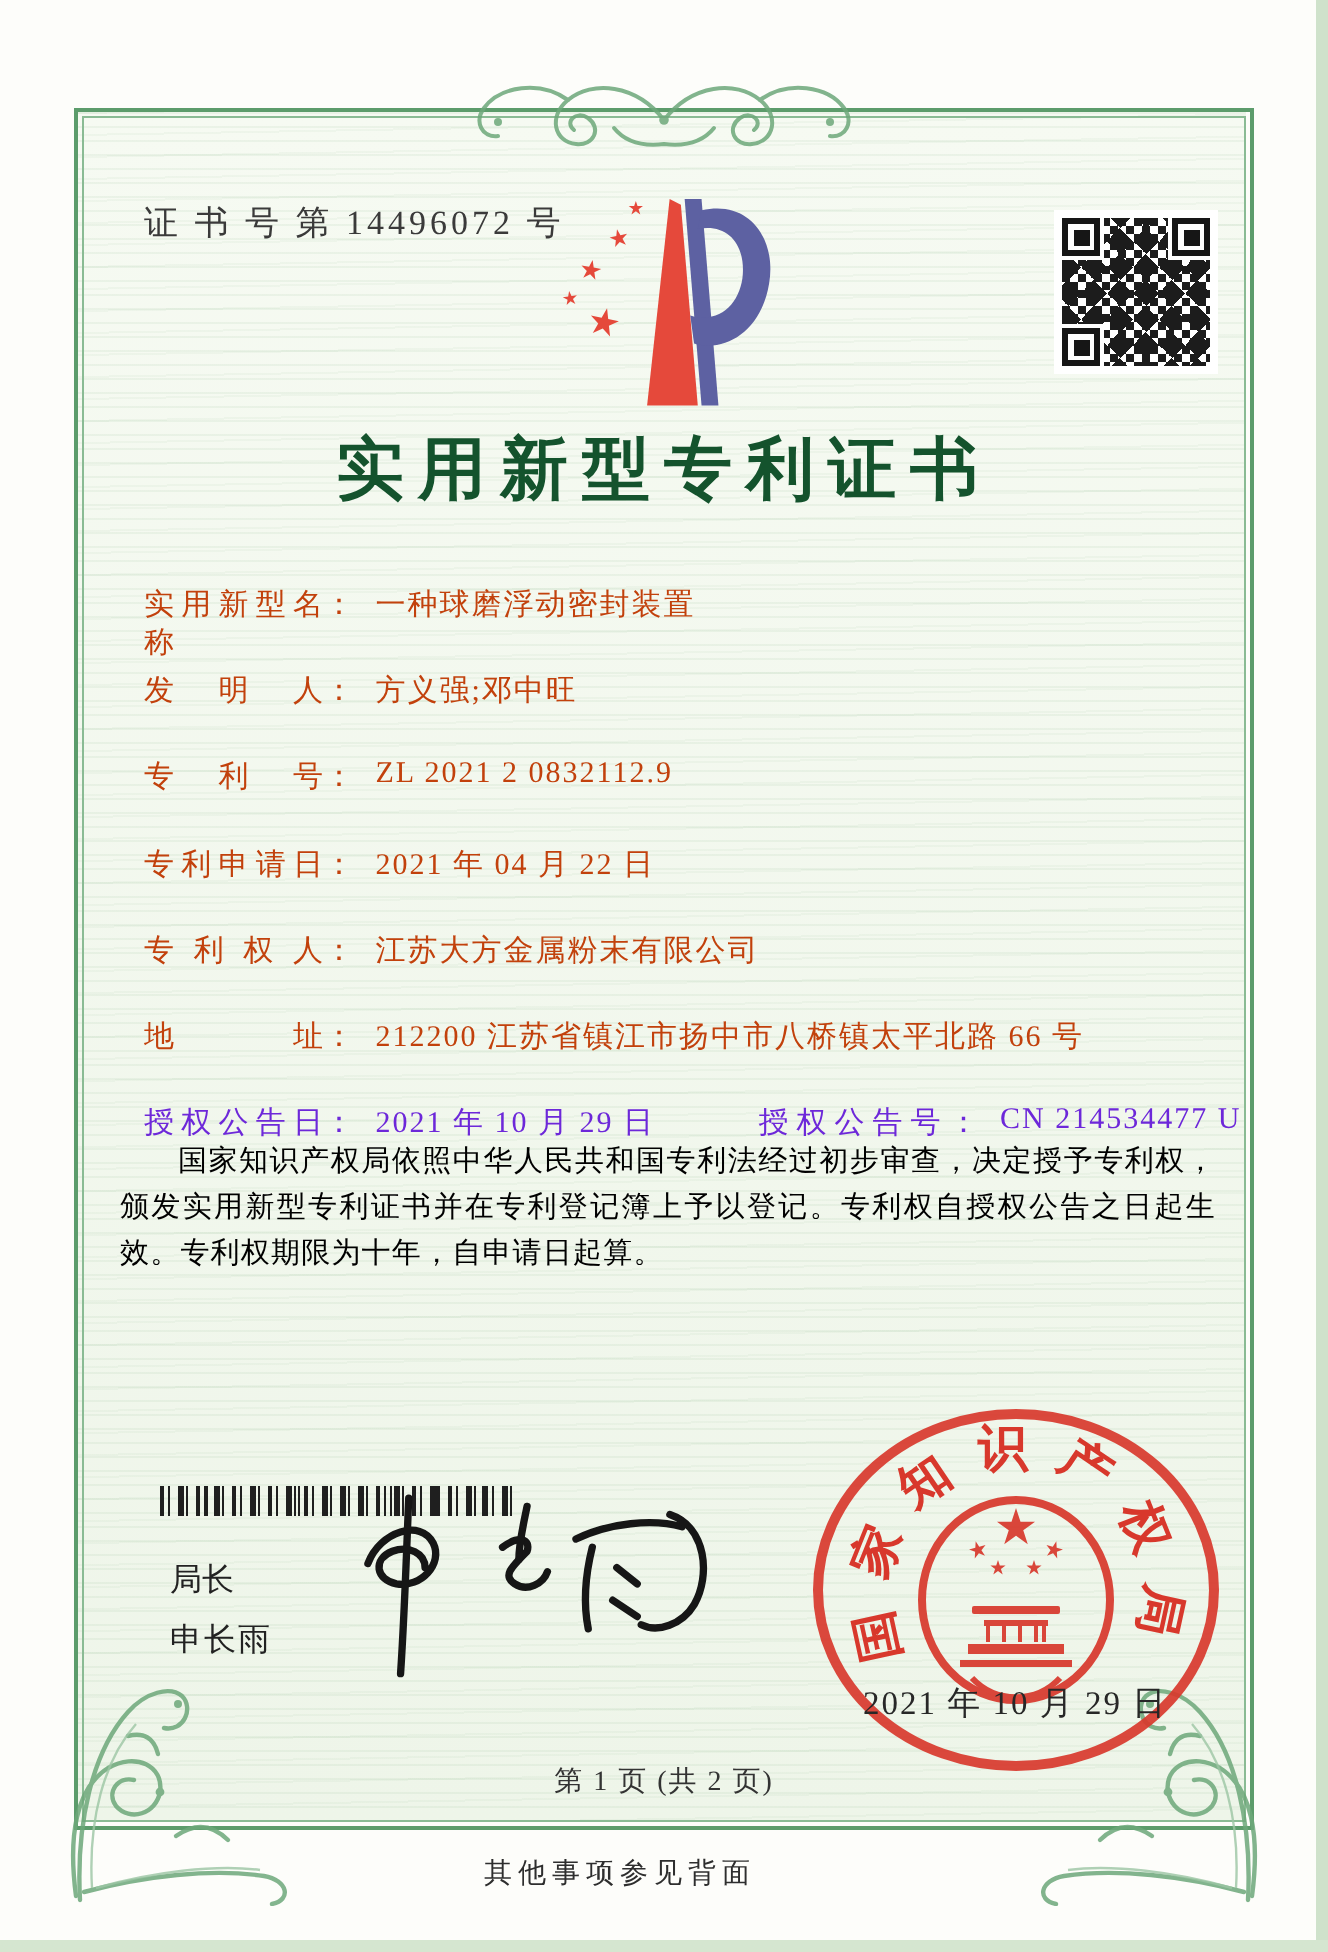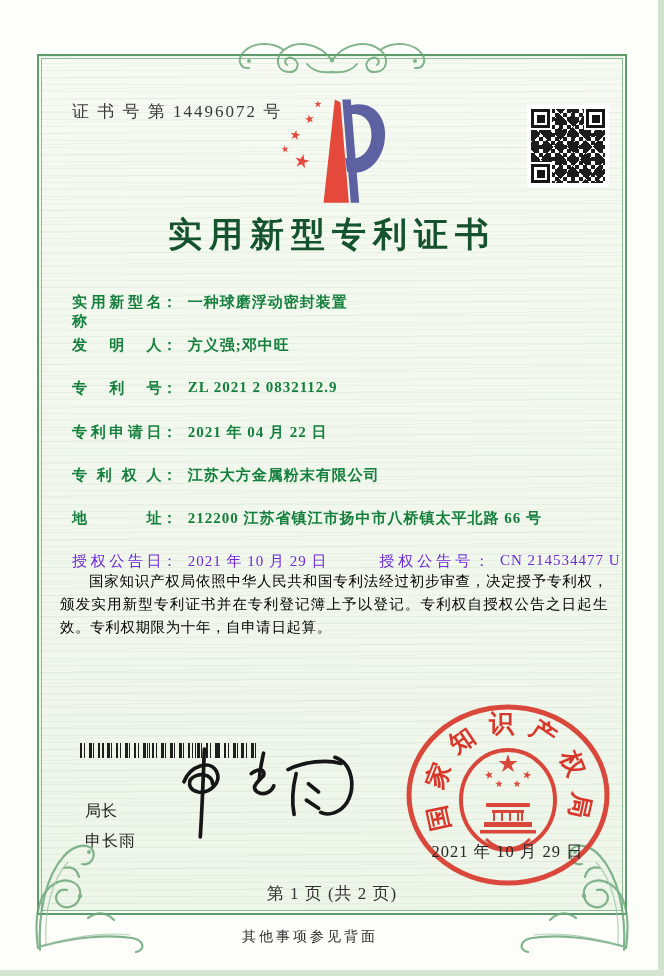--- a/index.html
+++ b/index.html
@@ -32,49 +32,49 @@
       repeating-conic-gradient(from 45deg,#1c1c1c 0 25%,rgba(0,0,0,0) 0 50%);
     background-size:8px 8px,13px 13px;background-position:0 0,3px 5px;background-color:#fff;}
   .finder{position:absolute;width:19px;height:19px;background:#fff;border:3.5px solid #161616;box-sizing:border-box;box-shadow:0 0 0 2px #fff;}
   .finder::after{content:"";position:absolute;inset:2.5px;background:#161616;}
   .finder.tl{left:0;top:0}.finder.tr{right:0;top:0}.finder.bl{left:0;bottom:0}
 
   .title{position:absolute;left:0;top:212px;width:664px;text-align:center;
     font-size:34px;font-weight:600;color:#14532d;letter-spacing:7px;}
 
   .fields{position:absolute;left:72px;top:293px;right:55px;}
-  .row{height:43.2px;font-size:15px;color:#15803d;font-weight:bold;}
+  .row{height:43.2px;font-size:15px;color:#c2410c;}
   .flabel{display:inline-block;width:90px;text-align:justify;text-align-last:justify;vertical-align:top;letter-spacing:0.5px;}
   .colon{display:inline-block;vertical-align:top;}
   .fvalue{display:inline-block;margin-left:7px;letter-spacing:1px;vertical-align:top;}
   .grant-row{position:absolute;left:72px;top:552px;font-size:15px;color:#6d28d9;white-space:nowrap;}
   .grant-right{margin-left:48px;}
   .grant-right .flabel2{letter-spacing:4px;}
 
   .body-text{position:absolute;left:60px;top:570px;width:548px;font-size:14.5px;line-height:1.6;
     color:#000000;text-align:justify;}
   .body-text p{margin:0;text-indent:2em;letter-spacing:0.6px;}
 
   .barcode{position:absolute;left:80px;top:743px;width:177px;height:15px;
     background:
       repeating-linear-gradient(90deg,#1f1f1f 0 2px,rgba(0,0,0,0) 2px 4px,#1f1f1f 4px 5px,rgba(0,0,0,0) 5px 9px,#1f1f1f 9px 12px,rgba(0,0,0,0) 12px 13px,#1f1f1f 13px 14px,rgba(0,0,0,0) 14px 18px),
       repeating-linear-gradient(90deg,#1f1f1f 0 1px,rgba(0,0,0,0) 1px 23px);}
 
-  .signoff{position:absolute;left:85px;top:803px;font-family:"Liberation Sans","DejaVu Sans",sans-serif;
+  .signoff{position:absolute;left:85px;top:783px;font-family:"Liberation Sans","DejaVu Sans",sans-serif;
     font-size:16px;color:#222;line-height:1;}
   .signoff .name{margin-top:14px;letter-spacing:1px;}
 
   .signature{position:absolute;left:165px;top:743px;width:195px;height:102px;}
 
   .seal{position:absolute;left:398px;top:700px;width:220px;height:190px;}
   .seal-ring-text{font-size:25px;letter-spacing:13px;font-weight:700;fill:#d8382c;font-family:"Liberation Serif",serif;}
   .seal-date{position:absolute;left:405px;top:841px;width:205px;text-align:center;
     font-size:16.5px;color:#272727;letter-spacing:1px;}
 
-  .page-info{position:absolute;left:0;top:882px;width:664px;text-align:center;font-size:17px;color:#333;letter-spacing:1px;}
+  .page-info{position:absolute;left:0;top:882px;width:664px;text-align:center;font-size:14px;color:#333;letter-spacing:1px;}
   .back-note{position:absolute;left:0;top:928px;width:620px;text-align:center;font-size:14px;color:#2e2e2e;letter-spacing:3px;}
 </style>
 </head>
 <body>
 
 <div class="page">
 
   <div class="edge-right"></div>
   <div class="edge-bottom"></div>
 

